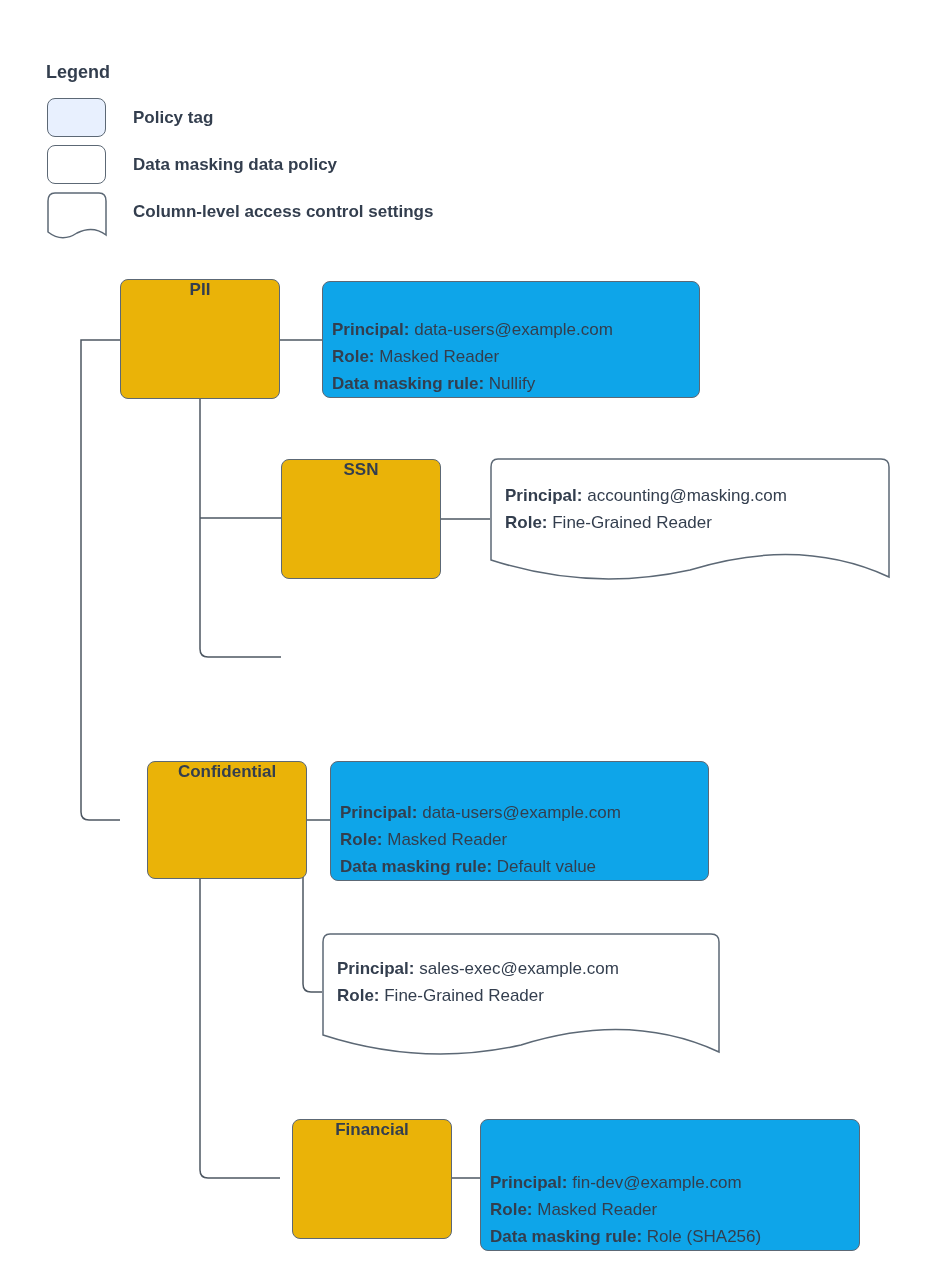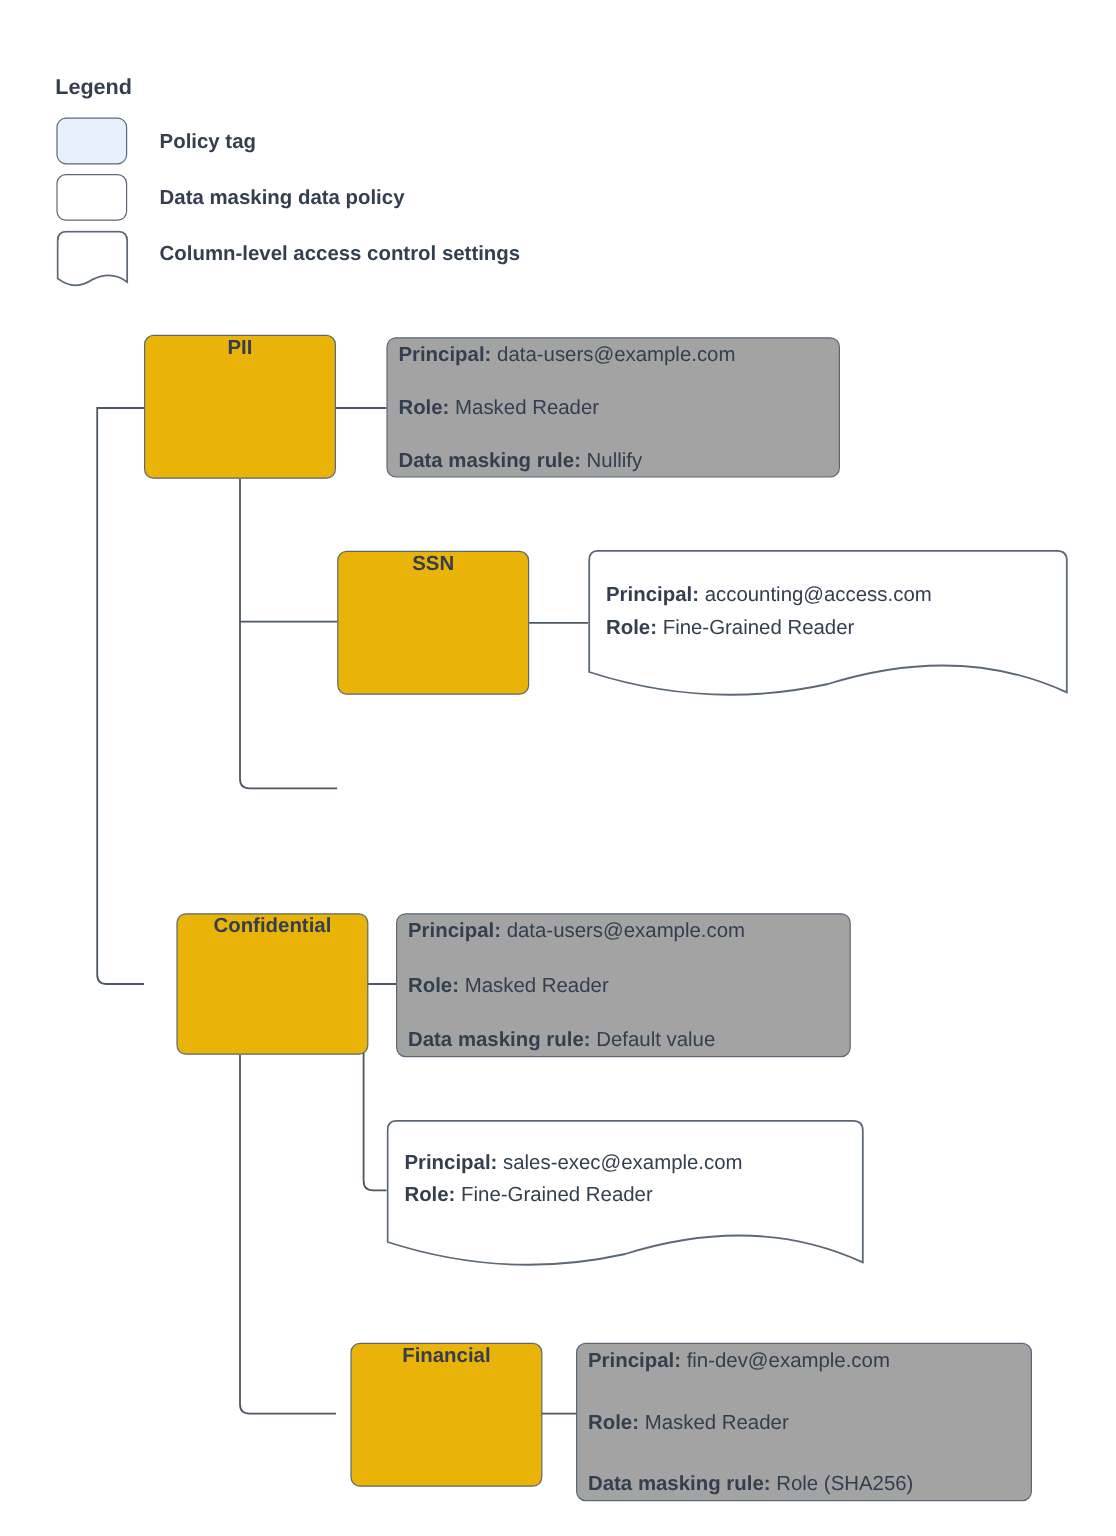--- a/index.html
+++ b/index.html
@@ -21,22 +21,22 @@
     font-size:17px; font-weight:bold; white-space:nowrap;
   }
   .legend-doc { position:absolute; left:47px; top:192px; }
 
   .node {
     position:absolute; background:#eab308; border:1.5px solid #5c6875; border-radius:8px;
     display:flex; align-items:flex-start; justify-content:center;
     font-size:17px; font-weight:bold; box-sizing:border-box;
   }
   .pbox {
-    position:absolute; background:#a3a3a3; border:1.5px solid #5c6875; border-radius:8px;
-    display:flex; flex-direction:column; justify-content:space-between;
+    position:absolute; background:#0ea5e9; border:1.5px solid #5c6875; border-radius:8px;
+    display:flex; flex-direction:column; justify-content:flex-end;
     padding-left:9px; padding-right:4px; font-size:17px; line-height:27px;
     box-sizing:border-box; white-space:nowrap;
   }
   .pbox b, .doc-text b { font-weight:bold; }
   .doc { position:absolute; }
   .doc svg { display:block; }
   .doc-text {
     position:absolute; left:15px; font-size:17px; line-height:27px; white-space:nowrap;
   }
 </style>
@@ -105,21 +105,21 @@
     <div><b>Principal:</b> <span>fin-dev@example.com</span></div>
     <div><b>Role:</b> <span>Masked Reader</span></div>
     <div><b>Data masking rule:</b> <span>Role (SHA256)</span></div>
   </div>
 
   <div class="doc" style="left:490px; top:458px;">
     <svg width="400" height="124" viewBox="0 0 400 124">
       <path d="M 8 1 L 391 1 Q 399 1 399 9 L 399 119 Q 310 78 200 112 Q 100 134 1 102 L 1 9 Q 1 1 8 1 Z" fill="#ffffff" stroke="#5c6875" stroke-width="1.5"></path>
     </svg>
     <div class="doc-text" style="top:24px;">
-      <div><b>Principal:</b> <span>accounting@access.com</span></div>
+      <div><b>Principal:</b> <span>accounting@masking.com</span></div>
       <div><b>Role:</b> <span>Fine-Grained Reader</span></div>
     </div>
   </div>
 
   <div class="doc" style="left:322px; top:933px;">
     <svg width="398" height="124" viewBox="0 0 398 124">
       <path d="M 8 1 L 389 1 Q 397 1 397 9 L 397 119 Q 308 78 199 112 Q 100 134 1 102 L 1 9 Q 1 1 8 1 Z" fill="#ffffff" stroke="#5c6875" stroke-width="1.5"></path>
     </svg>
     <div class="doc-text" style="top:22px;">
       <div><b>Principal:</b> <span>sales-exec@example.com</span></div>

